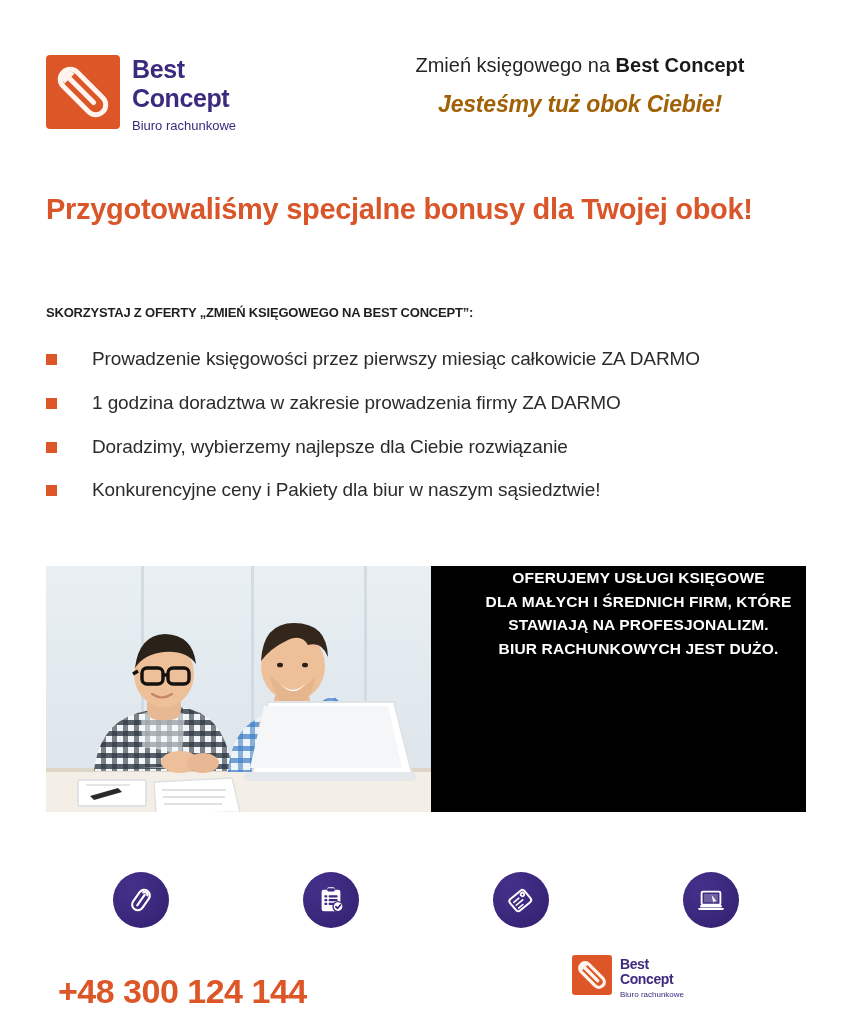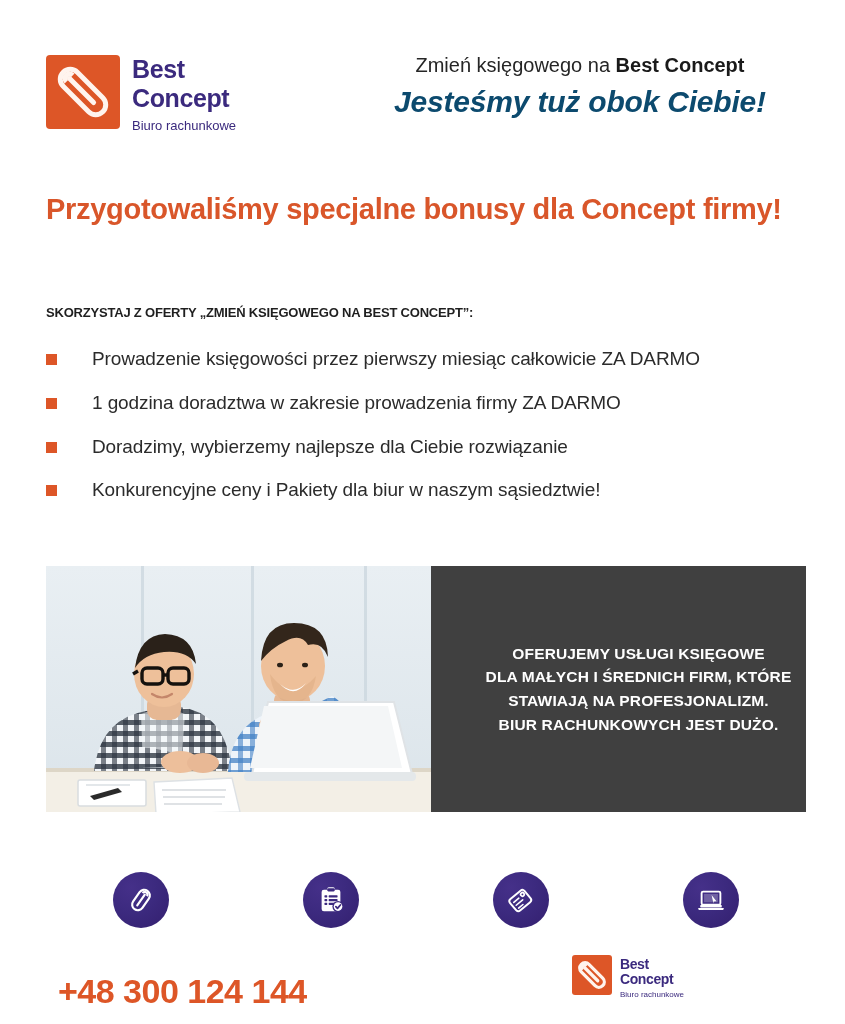--- a/index.html
+++ b/index.html
@@ -33,22 +33,22 @@
   
   #header-logo{position:absolute;left:46px;top:55px;}
 
   
   #header-tagline{
     position:absolute;left:360px;top:52px;width:440px;text-align:center;
   }
   .tag-line1{font-size:20px;color:#262626;line-height:1.35;white-space:nowrap;}
   .tag-line1 b{font-weight:bold;color:#1a1a1a;}
   .tag-line2{
-    font-size:30px;color:#0c4a6e;font-weight:bold;font-style:italic;
-    margin-top:6px;white-space:nowrap;letter-spacing:-0.2px;
+    font-size:23px;color:#a16207;font-weight:bold;font-style:italic;
+    margin-top:12px;white-space:nowrap;letter-spacing:-0.2px;
   }
 
   
   #headline{
     position:absolute;left:46px;top:193px;
     font-size:29px;font-weight:bold;color:#D9562A;letter-spacing:-0.3px;
     white-space:nowrap;
   }
 
   
@@ -73,21 +73,21 @@
   #banner{
     position:absolute;left:46px;top:566px;width:760px;height:246px;
     display:flex;overflow:hidden;
   }
   #banner-photo{
     width:385px;height:246px;position:relative;overflow:hidden;flex:none;
     background:#e7edf1;
   }
   #banner-photo svg{display:block;width:385px;height:246px;}
   #banner-panel{
-    flex:1;background:#404040;display:flex;align-items:center;justify-content:center;padding-left:40px;
+    flex:1;background:#000000;display:flex;justify-content:center;padding-left:40px;
   }
   .panel-lines{text-align:center;padding:0 14px;}
   .panel-line{
     color:#ffffff;font-weight:bold;font-size:15.5px;line-height:1.52;
     letter-spacing:0.15px;white-space:nowrap;
   }
 
   
   #icon-row{
     position:absolute;left:46px;top:872px;width:760px;
@@ -139,21 +139,21 @@
         <div class="logo-sub">Biuro rachunkowe</div>
       </div>
     </div>
   </div>
 
   <div id="header-tagline">
     <div class="tag-line1"><span>Zmień księgowego na </span><b>Best Concept</b></div>
     <div class="tag-line2">Jesteśmy tuż obok Ciebie!</div>
   </div>
 
-  <h1 id="headline" style="margin:0;">Przygotowaliśmy specjalne bonusy dla Concept firmy!</h1>
+  <h1 id="headline" style="margin:0;">Przygotowaliśmy specjalne bonusy dla Twojej obok!</h1>
 
   <div id="offer-title">SKORZYSTAJ Z OFERTY „ZMIEŃ KSIĘGOWEGO NA BEST CONCEPT”:</div>
 
   <div id="benefits">
     <div class="benefit">
       <span class="bullet"></span>
       <span class="benefit-text">Prowadzenie księgowości przez pierwszy miesiąc całkowicie ZA DARMO</span>
     </div>
     <div class="benefit">
       <span class="bullet"></span>

